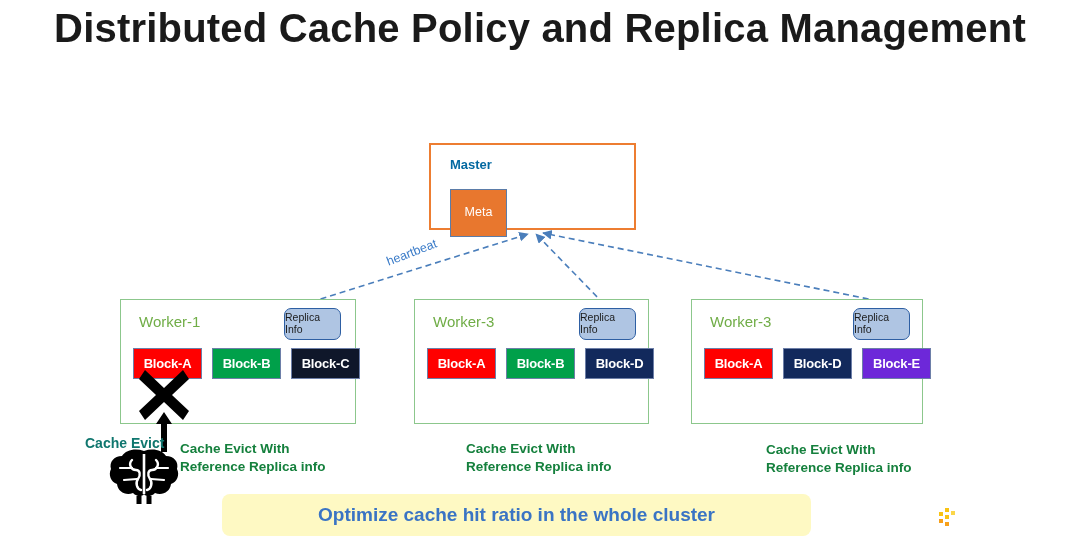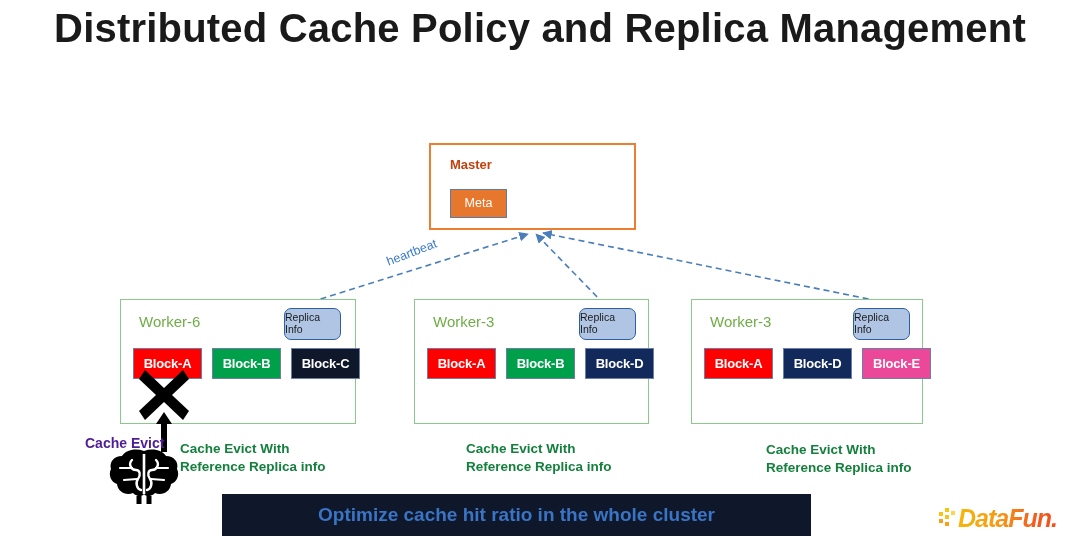--- a/index.html
+++ b/index.html
@@ -40,36 +40,36 @@
     border: 2px solid #ED7D31;
     background: #ffffff;
     box-sizing: border-box;
   }
   #master-label {
     position: absolute;
     left: 19px;
     top: 12px;
     font-size: 13px;
     font-weight: bold;
-    color: #c2410c;
+    color: #0369a1;
   }
   .master-sub {
     position: absolute;
     background: #E8772E;
     border: 1.5px solid #5B7CA8;
     box-sizing: border-box;
     color: #ffffff;
     font-size: 12.5px;
     display: flex;
     align-items: center;
     justify-content: center;
     text-align: center;
     line-height: 1.08;
   }
-  #master-meta  { left: 19px;  top: 44px; width: 57px;  height: 29px; }
+  #master-meta  { left: 19px;  top: 44px; width: 57px;  height: 48px; }
   #master-cluster { left: 88px; top: 40px; width: 105px; height: 35px; }
 
   
   .worker-box {
     position: absolute;
     top: 299px;
     width: 236px;
     height: 125px;
     border: 1.5px solid #8CC78C;
     background: #ffffff;
@@ -155,21 +155,21 @@
     top: 412px;
     width: 16px;
     height: 40px;
   }
   #evict-label {
     position: absolute;
     left: 85px;
     top: 435px;
     font-size: 14px;
     font-weight: bold;
-    color: #4c1d95;
+    color: #0f766e;
     white-space: nowrap;
   }
   #brain-icon {
     position: absolute;
     left: 108px;
     top: 448px;
     width: 72px;
     height: 56px;
   }
 
@@ -193,22 +193,22 @@
     white-space: nowrap;
   }
 
   
   #banner {
     position: absolute;
     left: 222px;
     top: 494px;
     width: 589px;
     height: 42px;
-    background: #0f172a;
-    border-radius: 0;
+    background: #fef9c3;
+    border-radius: 8px;
     display: flex;
     align-items: center;
     justify-content: center;
   }
   #banner-text {
     font-size: 19px;
     font-weight: bold;
     color: #3A74C4;
     white-space: nowrap;
   }
@@ -255,21 +255,21 @@
 </svg>
 
 <div id="heartbeat-label">heartbeat</div>
 
 <div id="master-box">
   <div id="master-label">Master</div>
   <div class="master-sub" id="master-meta">Meta</div>
 </div>
 
 <div class="worker-box" id="worker-1">
-  <div class="worker-title">Worker-6</div>
+  <div class="worker-title">Worker-1</div>
   <div class="replica-info" id="replica-1">Replica
 Info</div>
   <div class="block blk-0" style="background: rgb(255, 0, 0);">Block-A</div>
   <div class="block blk-1" style="background: rgb(0, 160, 74);">Block-B</div>
   <div class="block blk-2" style="background: #0f172a;">Block-C</div>
 </div>
 
 <div class="worker-box" id="worker-2">
   <div class="worker-title">Worker-3</div>
   <div class="replica-info" id="replica-2">Replica
@@ -278,21 +278,21 @@
   <div class="block blk-1" style="background: rgb(0, 160, 74);">Block-B</div>
   <div class="block blk-2" style="background: rgb(18, 41, 92);">Block-D</div>
 </div>
 
 <div class="worker-box" id="worker-3">
   <div class="worker-title">Worker-3</div>
   <div class="replica-info" id="replica-3">Replica
 Info</div>
   <div class="block blk-0" style="background: rgb(255, 0, 0);">Block-A</div>
   <div class="block blk-1" style="background: rgb(18, 41, 92);">Block-D</div>
-  <div class="block blk-2" style="background: #ec4899;">Block-E</div>
+  <div class="block blk-2" style="background: #6d28d9;">Block-E</div>
 </div>
 
 <svg id="evict-x" viewBox="0 0 52 52">
   <path d="M7,1 L26,19 L45,1 L51,10 L34,26 L51,42 L45,51 L26,33 L7,51 L1,42 L18,26 L1,10 Z" fill="#000000"></path>
 </svg>
 
 <svg id="evict-arrow" viewBox="0 0 16 40">
   <path d="M8,0 L16,12 L11,12 L11,40 L5,40 L5,12 L0,12 Z" fill="#000000"></path>
 </svg>
 
@@ -322,14 +322,13 @@
 
 <div id="logo">
   <svg width="20" height="24" viewBox="0 0 20 24">
     <rect x="1" y="6" width="4" height="4" fill="#F9C313"></rect>
     <rect x="7" y="2" width="4" height="4" fill="#F9C313"></rect>
     <rect x="1" y="13" width="4" height="4" fill="#F7A01A"></rect>
     <rect x="7" y="9" width="4" height="4" fill="#F9C313"></rect>
     <rect x="13" y="5" width="4" height="4" fill="#FBD64A"></rect>
     <rect x="7" y="16" width="4" height="4" fill="#F7A01A"></rect>
   </svg>
-  <span id="logo-text">DataFun.</span>
 </div>
 
 </body></html>

